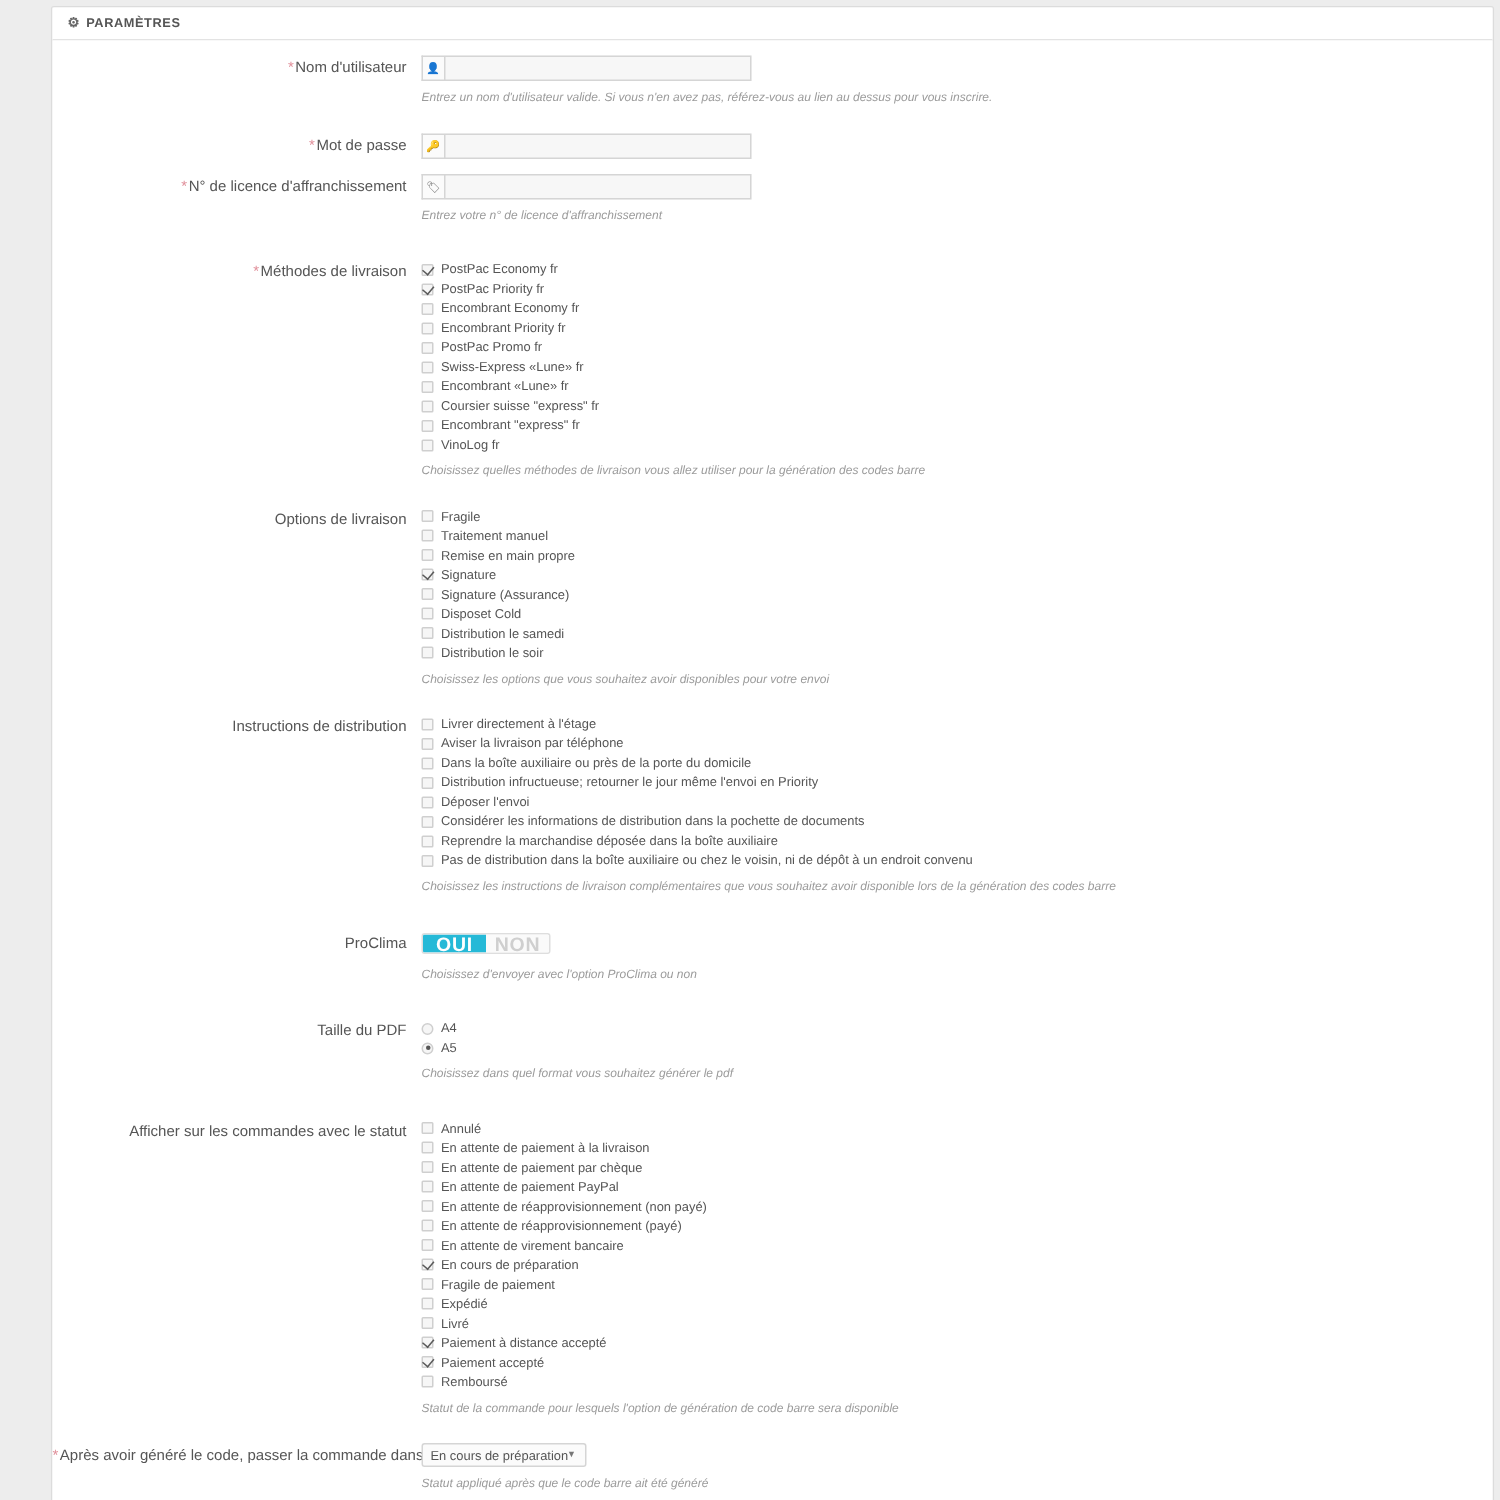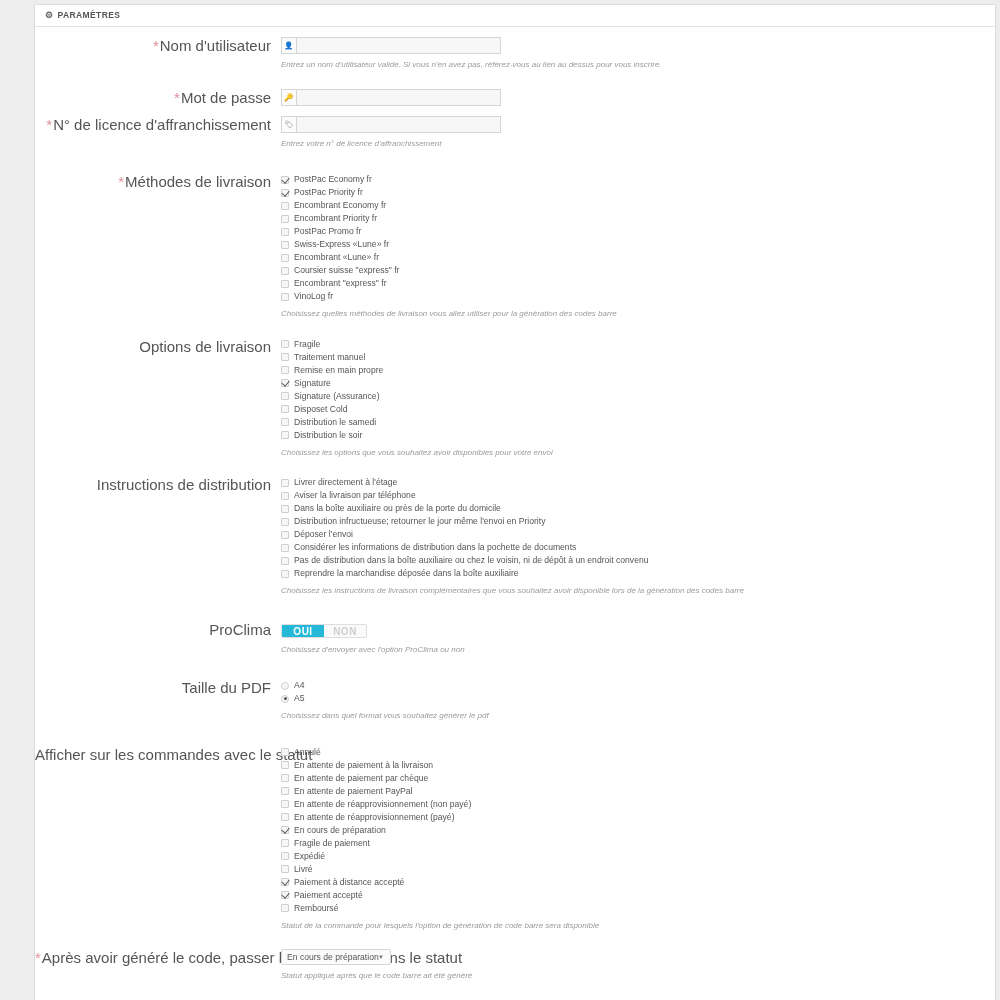--- a/index.html
+++ b/index.html
@@ -65,21 +65,21 @@
     align-items: flex-start;
     margin-bottom: 10px;
   }
 
   .ctrl-label {
     width: 244px;
     min-width: 244px;
     text-align: right;
     padding-right: 8px;
     box-sizing: border-box;
-    font-size: 15px;
+    font-size: 10px;
     color: #555;
     line-height: 14px;
     padding-top: 2px;
     white-space: nowrap;
   }
   .req { color: #e08f9a; margin-right: 1px; }
 
   .ctrl-field { flex: 1 1 auto; min-width: 0; padding-left: 2px; }
 
   
@@ -199,21 +199,21 @@
     border-radius: 2px;
     overflow: hidden;
     border: 1px solid #dedede;
     box-sizing: border-box;
   }
   .switch span {
     width: 42px;
     display: flex;
     align-items: center;
     justify-content: center;
-    font-size: 10px;
+    font-size: 13px;
     letter-spacing: .5px;
     font-weight: bold;
     color: #cfcfcf;
     background: #fafafa;
     box-sizing: border-box;
   }
   .switch span.on-active { background: #25b9d7; color: #ffffff; }
 
   
   .sel {
@@ -420,25 +420,25 @@
               <div class="check-item">
                 <span class="cbx"></span>
                 <span class="check-label">Déposer l'envoi</span>
               </div>
               <div class="check-item">
                 <span class="cbx"></span>
                 <span class="check-label">Considérer les informations de distribution dans la pochette de documents</span>
               </div>
               <div class="check-item">
                 <span class="cbx"></span>
+                <span class="check-label">Reprendre la marchandise déposée dans la boîte auxiliaire</span>
+              </div>
+              <div class="check-item">
+                <span class="cbx"></span>
                 <span class="check-label">Pas de distribution dans la boîte auxiliaire ou chez le voisin, ni de dépôt à un endroit convenu</span>
-              </div>
-              <div class="check-item">
-                <span class="cbx"></span>
-                <span class="check-label">Reprendre la marchandise déposée dans la boîte auxiliaire</span>
               </div>
             </div>
           <div class="help-block xwide">Choisissez les instructions de livraison complémentaires que vous souhaitez avoir disponible lors de la génération des codes barre</div>
         </div>
       </div>
 
       <div class="spacer-14"></div>
 
       <div class="form-row">
         <div class="ctrl-label">
@@ -500,20 +500,24 @@
               </div>
               <div class="check-item">
                 <span class="cbx"></span>
                 <span class="check-label">En attente de réapprovisionnement (non payé)</span>
               </div>
               <div class="check-item">
                 <span class="cbx"></span>
                 <span class="check-label">En attente de réapprovisionnement (payé)</span>
               </div>
               <div class="check-item">
+                <span class="cbx"></span>
+                <span class="check-label">En attente de virement bancaire</span>
+              </div>
+              <div class="check-item">
                 <span class="cbx checked"></span>
                 <span class="check-label">En cours de préparation</span>
               </div>
               <div class="check-item">
                 <span class="cbx"></span>
                 <span class="check-label">Fragile de paiement</span>
               </div>
               <div class="check-item">
                 <span class="cbx"></span>
                 <span class="check-label">Expédié</span>

